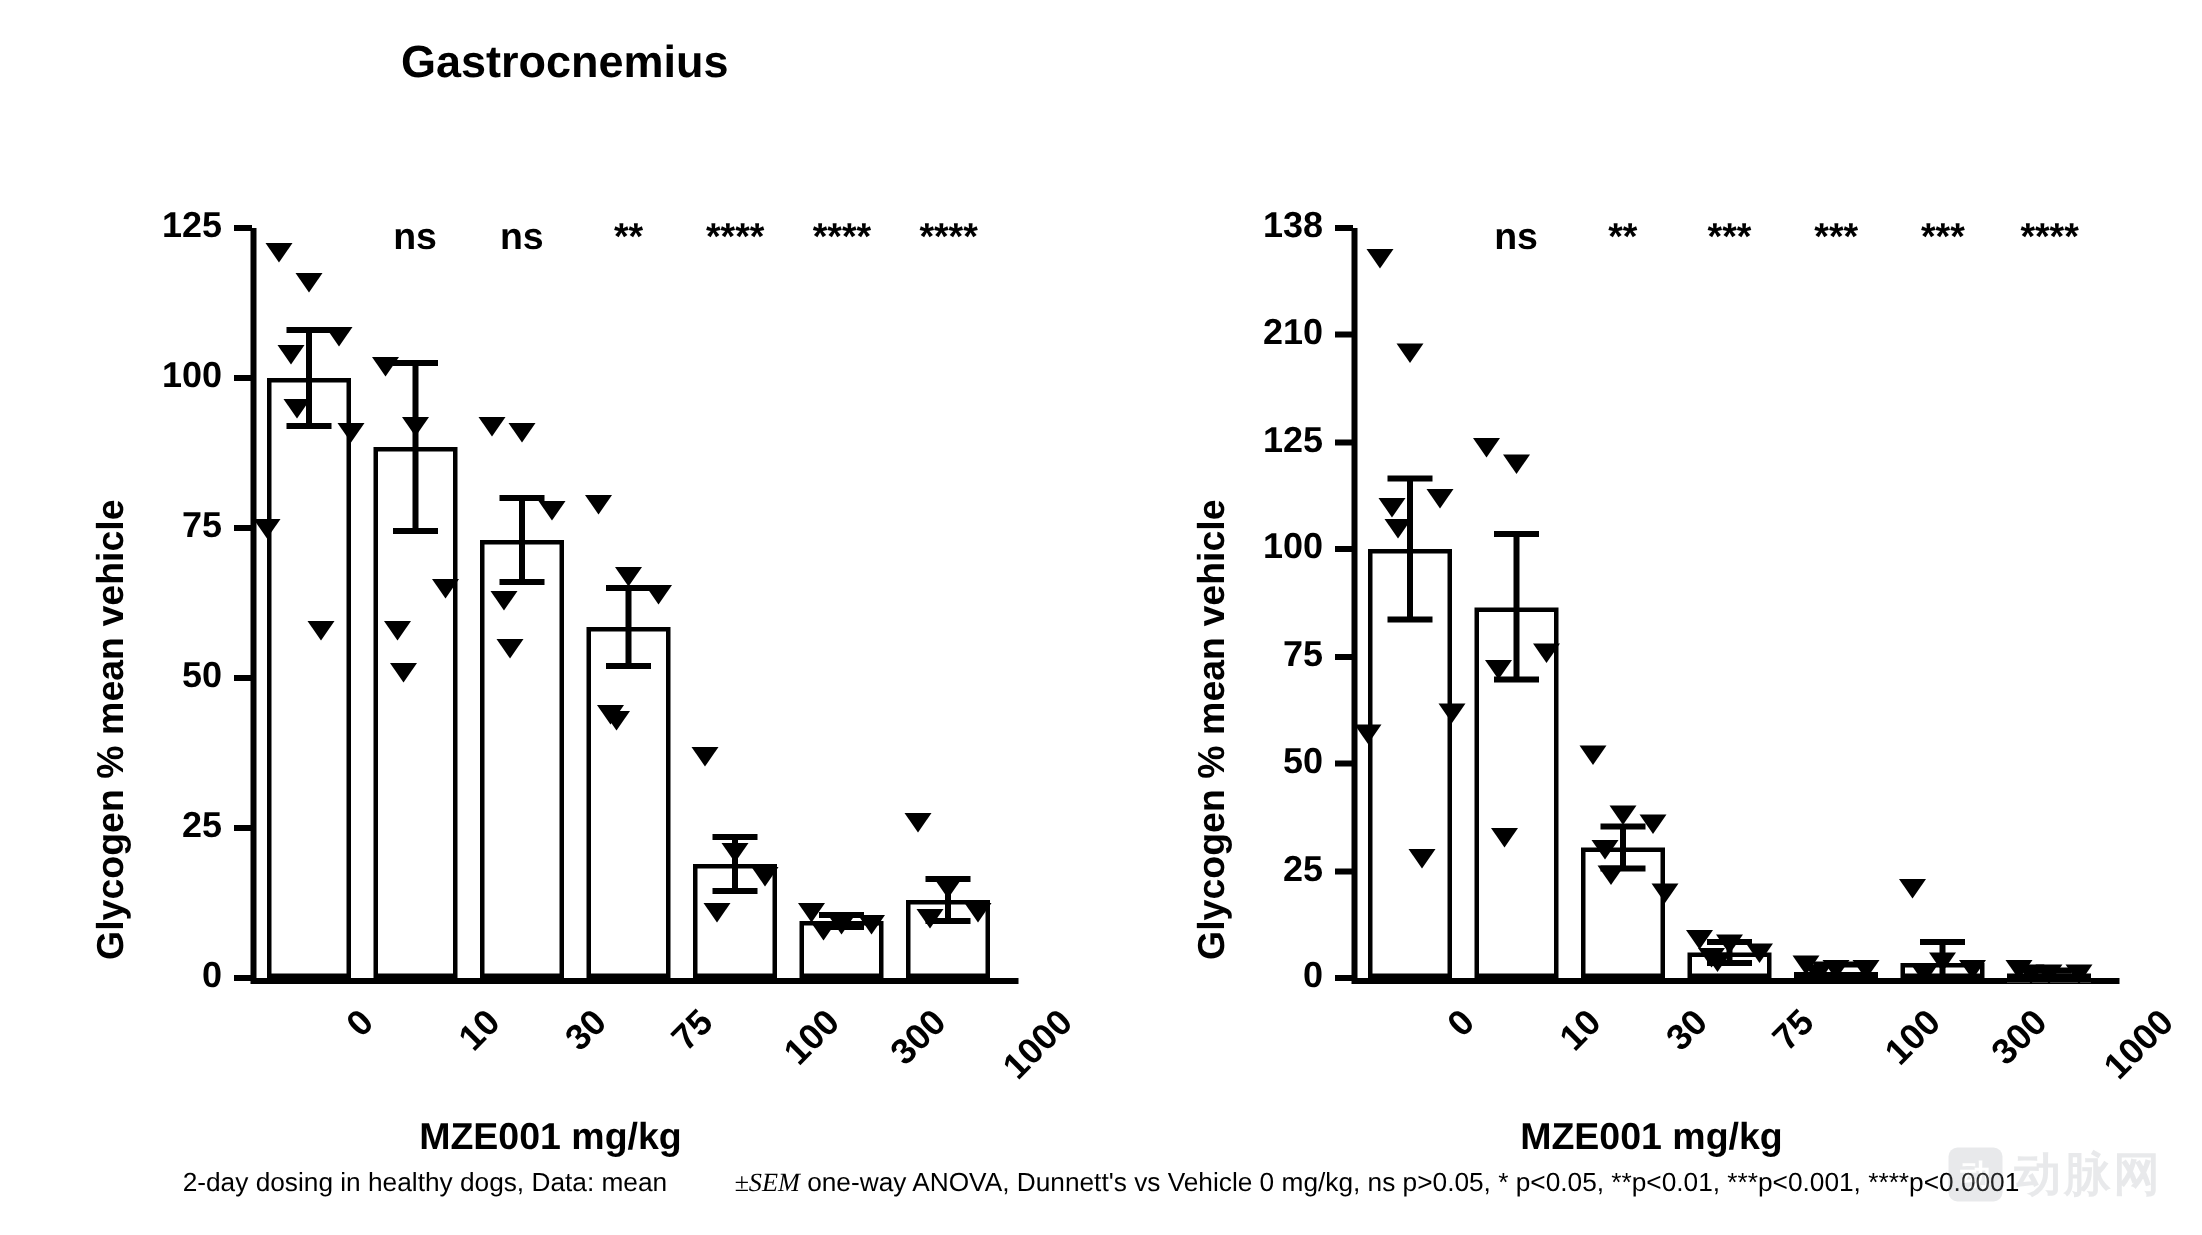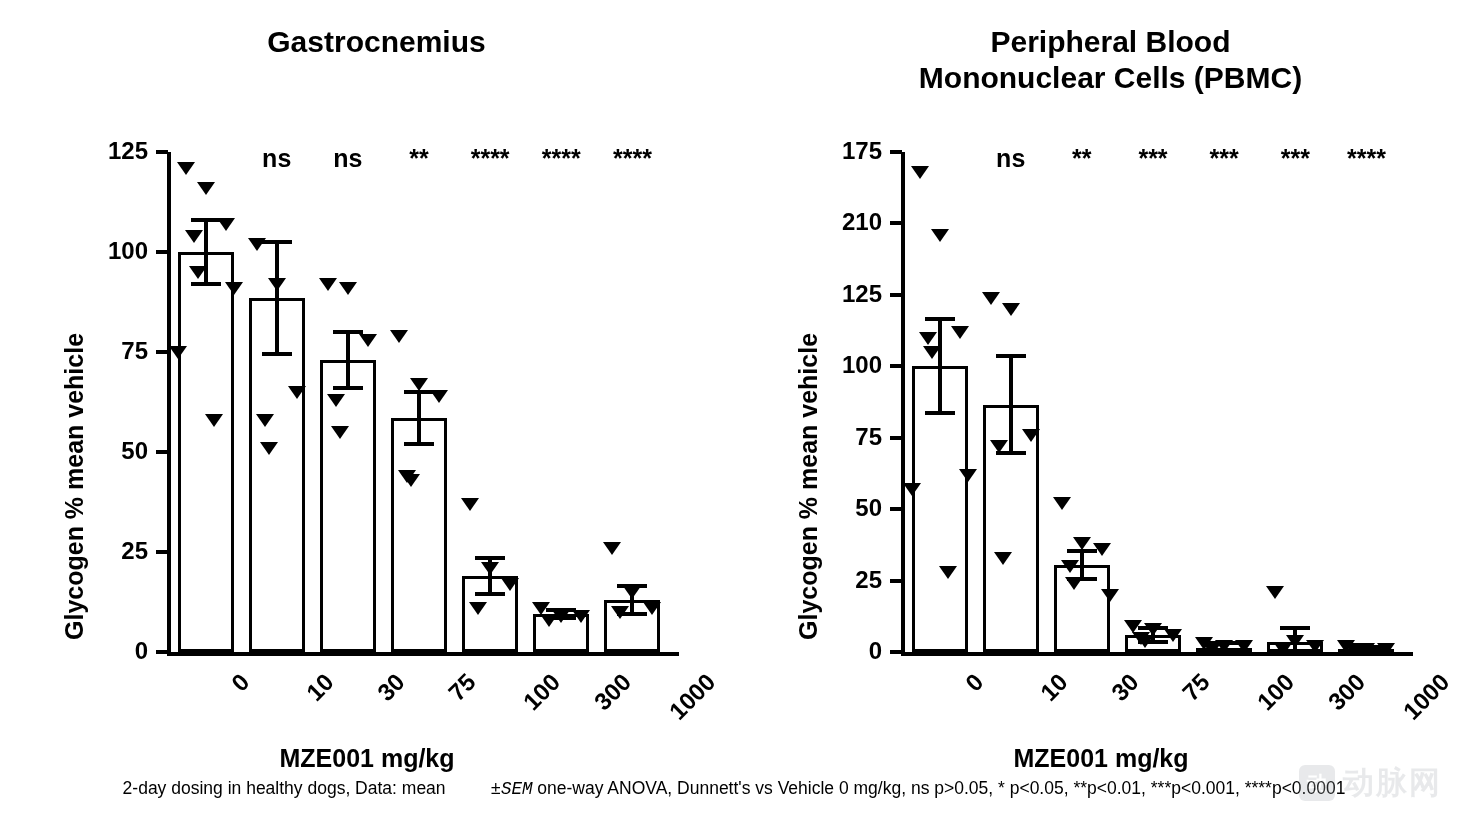--- a/index.html
+++ b/index.html
@@ -97,21 +97,21 @@
   }
   .footnote{
     position:absolute;
     left:0;
     top:778px;
     width:1468px;
     text-align:center;
     font-size:17.5px;
     white-space:nowrap;
   }
-  .footnote i{font-family:Liberation Mono, monospace;font-style:italic;margin-left:40px;}
+  .footnote i{font-family:Liberation Serif, serif;font-style:italic;margin-left:40px;}
   .watermark{
     position:absolute;
     right:26px;
     top:762px;
     display:flex;
     align-items:center;
     gap:8px;
     opacity:.22;
   }
   .wm-badge{
@@ -218,41 +218,39 @@
         <div class="tri" style="left: 643.429px; top: 602px;"></div>
         <div class="tri" style="left: 611.429px; top: 606px;"></div>
         <div class="cat-label" style="left: 648.429px; top: 668px;">1000</div>
         <div class="sig-label" style="left: 572.429px; top: 144px; width: 120px;">****</div>
       </div>
     <div class="ylabel" id="ylab0" style="left: 60px; top: 640px;">Glycogen % mean vehicle</div>
     <div class="xlabel" id="xlab0" style="left: 0px; top: 744px;">MZE001 mg/kg</div>
   </div>
 
   <div class="panel">
-    <div class="panel-title">Peripheral Blood
-Mononuclear Cells (PBMC)</div>
     <div class="plot-wrap" id="plot1">
         <div class="axis-line" style="left: 167px; top: 152px; width: 4px; height: 502px;"></div>
         <div class="axis-line" style="left: 167px; top: 652px; width: 512px; height: 4px;"></div>
         <div class="axis-line" style="left: 156px; top: 650px; width: 12px; height: 4px;"></div>
         <div class="tick-label" style="left: 40px; top: 637px; width: 108px;">0</div>
         <div class="axis-line" style="left: 156px; top: 578.571px; width: 12px; height: 4px;"></div>
         <div class="tick-label" style="left: 40px; top: 565.571px; width: 108px;">25</div>
         <div class="axis-line" style="left: 156px; top: 507.143px; width: 12px; height: 4px;"></div>
         <div class="tick-label" style="left: 40px; top: 494.143px; width: 108px;">50</div>
         <div class="axis-line" style="left: 156px; top: 435.714px; width: 12px; height: 4px;"></div>
         <div class="tick-label" style="left: 40px; top: 422.714px; width: 108px;">75</div>
         <div class="axis-line" style="left: 156px; top: 364.286px; width: 12px; height: 4px;"></div>
         <div class="tick-label" style="left: 40px; top: 351.286px; width: 108px;">100</div>
         <div class="axis-line" style="left: 156px; top: 292.857px; width: 12px; height: 4px;"></div>
         <div class="tick-label" style="left: 40px; top: 279.857px; width: 108px;">125</div>
         <div class="axis-line" style="left: 156px; top: 221.429px; width: 12px; height: 4px;"></div>
         <div class="tick-label" style="left: 40px; top: 208.429px; width: 108px;">210</div>
         <div class="axis-line" style="left: 156px; top: 150px; width: 12px; height: 4px;"></div>
-        <div class="tick-label" style="left: 40px; top: 137px; width: 108px;">175</div>
+        <div class="tick-label" style="left: 40px; top: 137px; width: 108px;">138</div>
         <div class="bar" style="left: 177.571px; top: 366.286px; width: 56px; height: 285.714px;"></div>
         <div class="err" style="left: 203.571px; top: 319.143px; width: 4px; height: 94.2857px;"></div>
         <div class="err" style="left: 190.571px; top: 317.143px; width: 30px; height: 4px;"></div>
         <div class="err" style="left: 190.571px; top: 411.429px; width: 30px; height: 4px;"></div>
         <div class="tri" style="left: 176.571px; top: 166px;"></div>
         <div class="tri" style="left: 196.571px; top: 228.857px;"></div>
         <div class="tri" style="left: 216.571px; top: 326px;"></div>
         <div class="tri" style="left: 184.571px; top: 331.714px;"></div>
         <div class="tri" style="left: 188.571px; top: 346px;"></div>
         <div class="tri" style="left: 224.571px; top: 468.857px;"></div>

